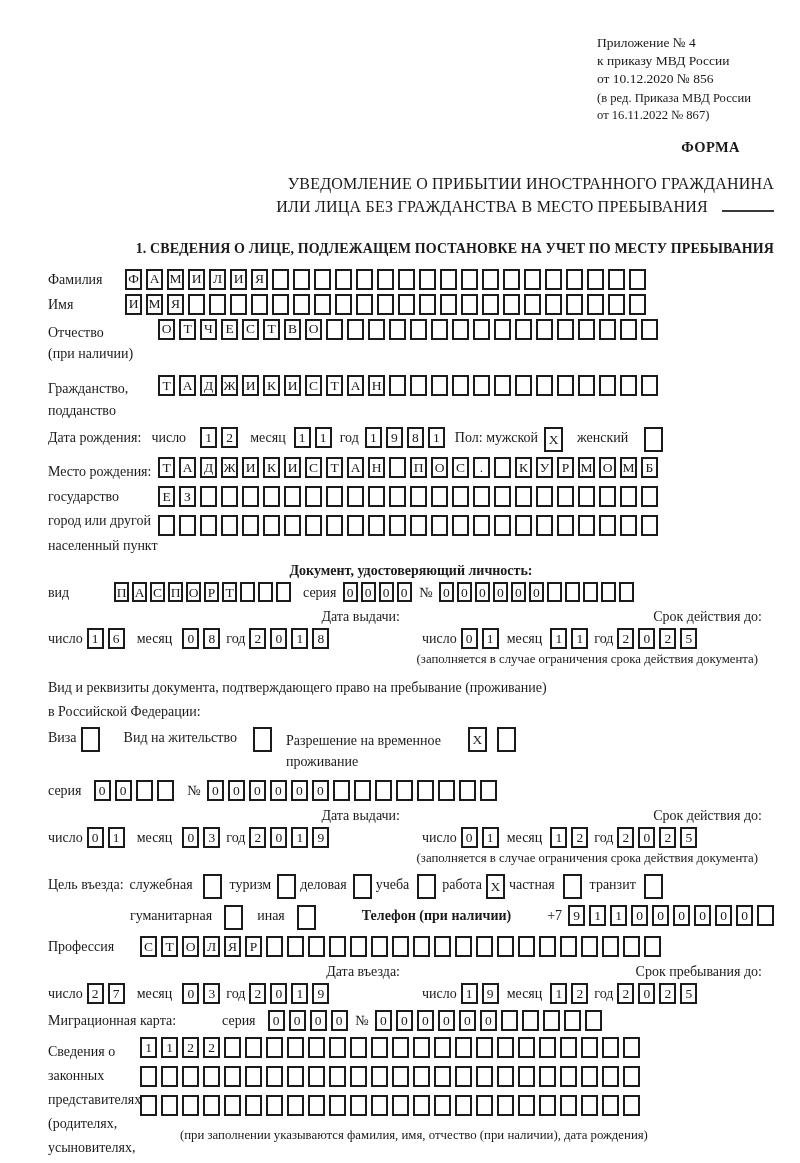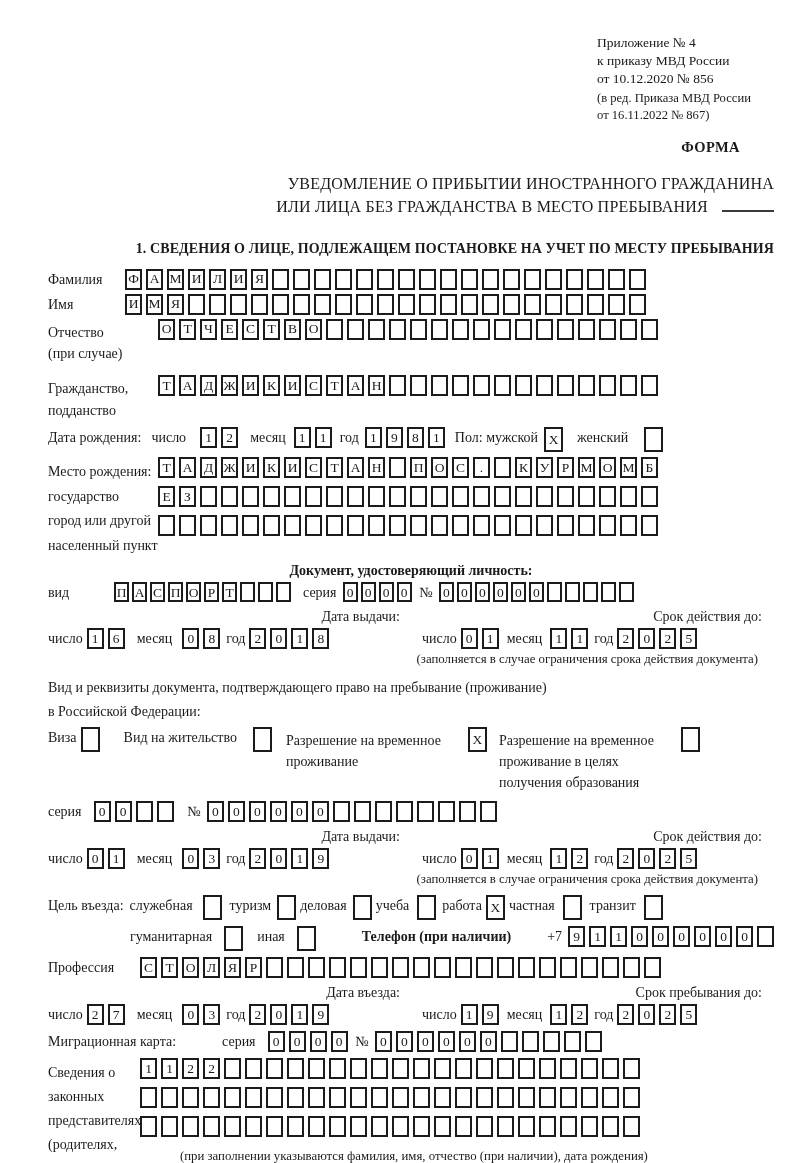--- a/index.html
+++ b/index.html
@@ -148,21 +148,21 @@
         <span class="cell"></span>
         <span class="cell"></span>
         <span class="cell"></span>
         <span class="cell"></span>
       </div>
   </div>
 
   <div class="frow">
     <span class="lbl2 w110">
       <span>Отчество</span><br>
-      <span>(при случае)</span>
+      <span>(при наличии)</span>
     </span>
     <div class="cells">
         <span class="cell">О</span>
         <span class="cell">Т</span>
         <span class="cell">Ч</span>
         <span class="cell">Е</span>
         <span class="cell">С</span>
         <span class="cell">Т</span>
         <span class="cell">В</span>
         <span class="cell">О</span>
@@ -432,21 +432,20 @@
         <span class="cell cb"></span>
       </div>
     <span class="word ml24">Вид на жительство</span>
     <div class="cells cbrow ml16">
         <span class="cell cb"></span>
       </div>
     <div class="optwrap opt3 ml14">Разрешение на временное проживание</div>
     <div class="cells cbrow ml10">
         <span class="cell cb">X</span>
       </div>
-    <div class="optwrap opt4 ml12">Разрешение на временное проживание в целях получения образования</div>
     <div class="cells cbrow ml10">
         <span class="cell cb"></span>
       </div>
   </div>
 
   <div class="frow" style="margin-top:8px">
     <span class="word mr6">серия</span>
     <div class="cells ml6">
         <span class="cell">0</span>
         <span class="cell">0</span>

